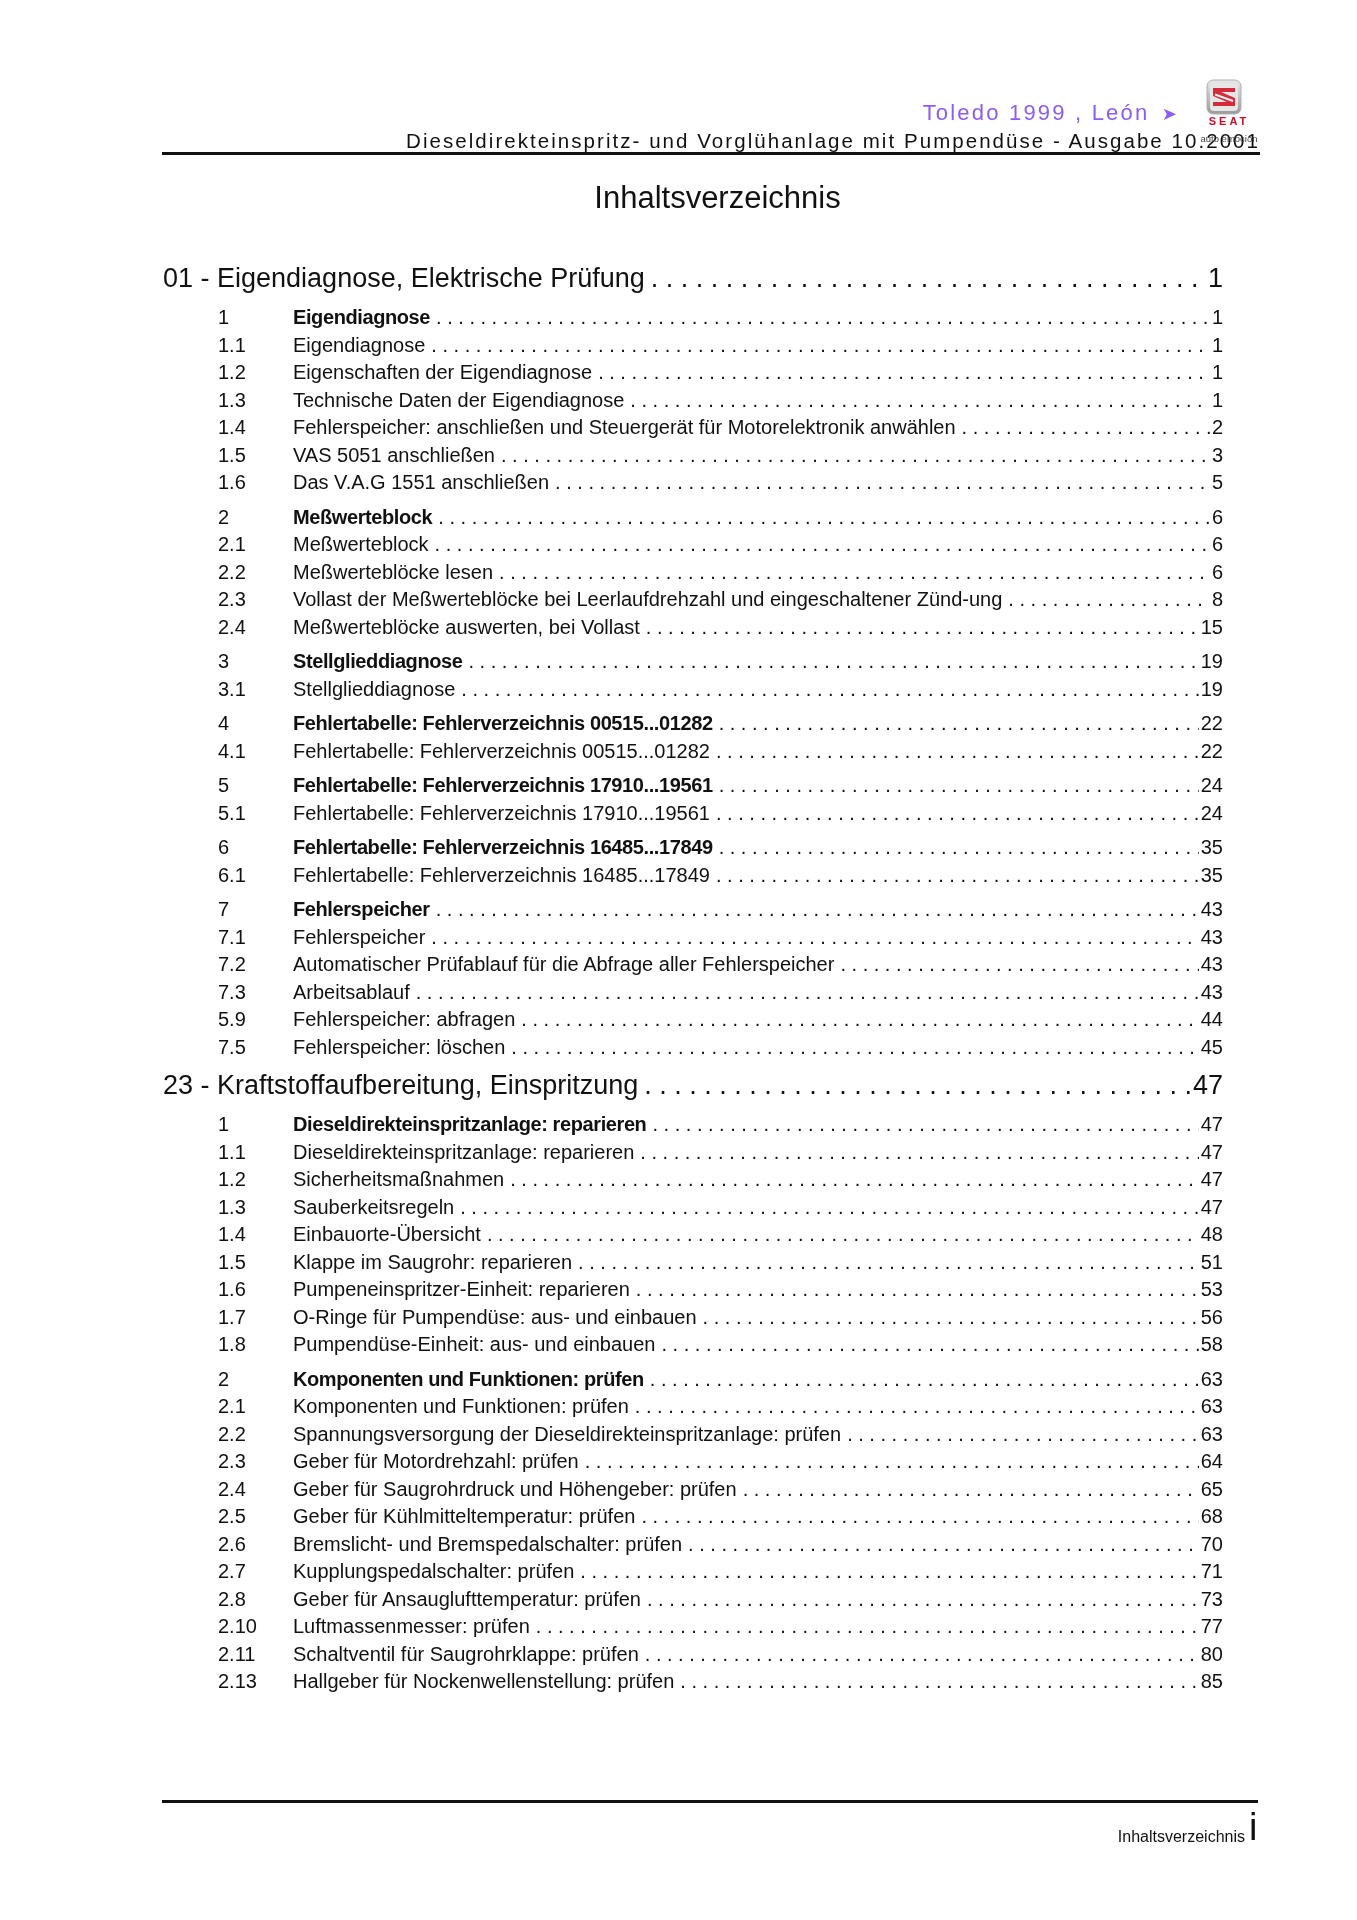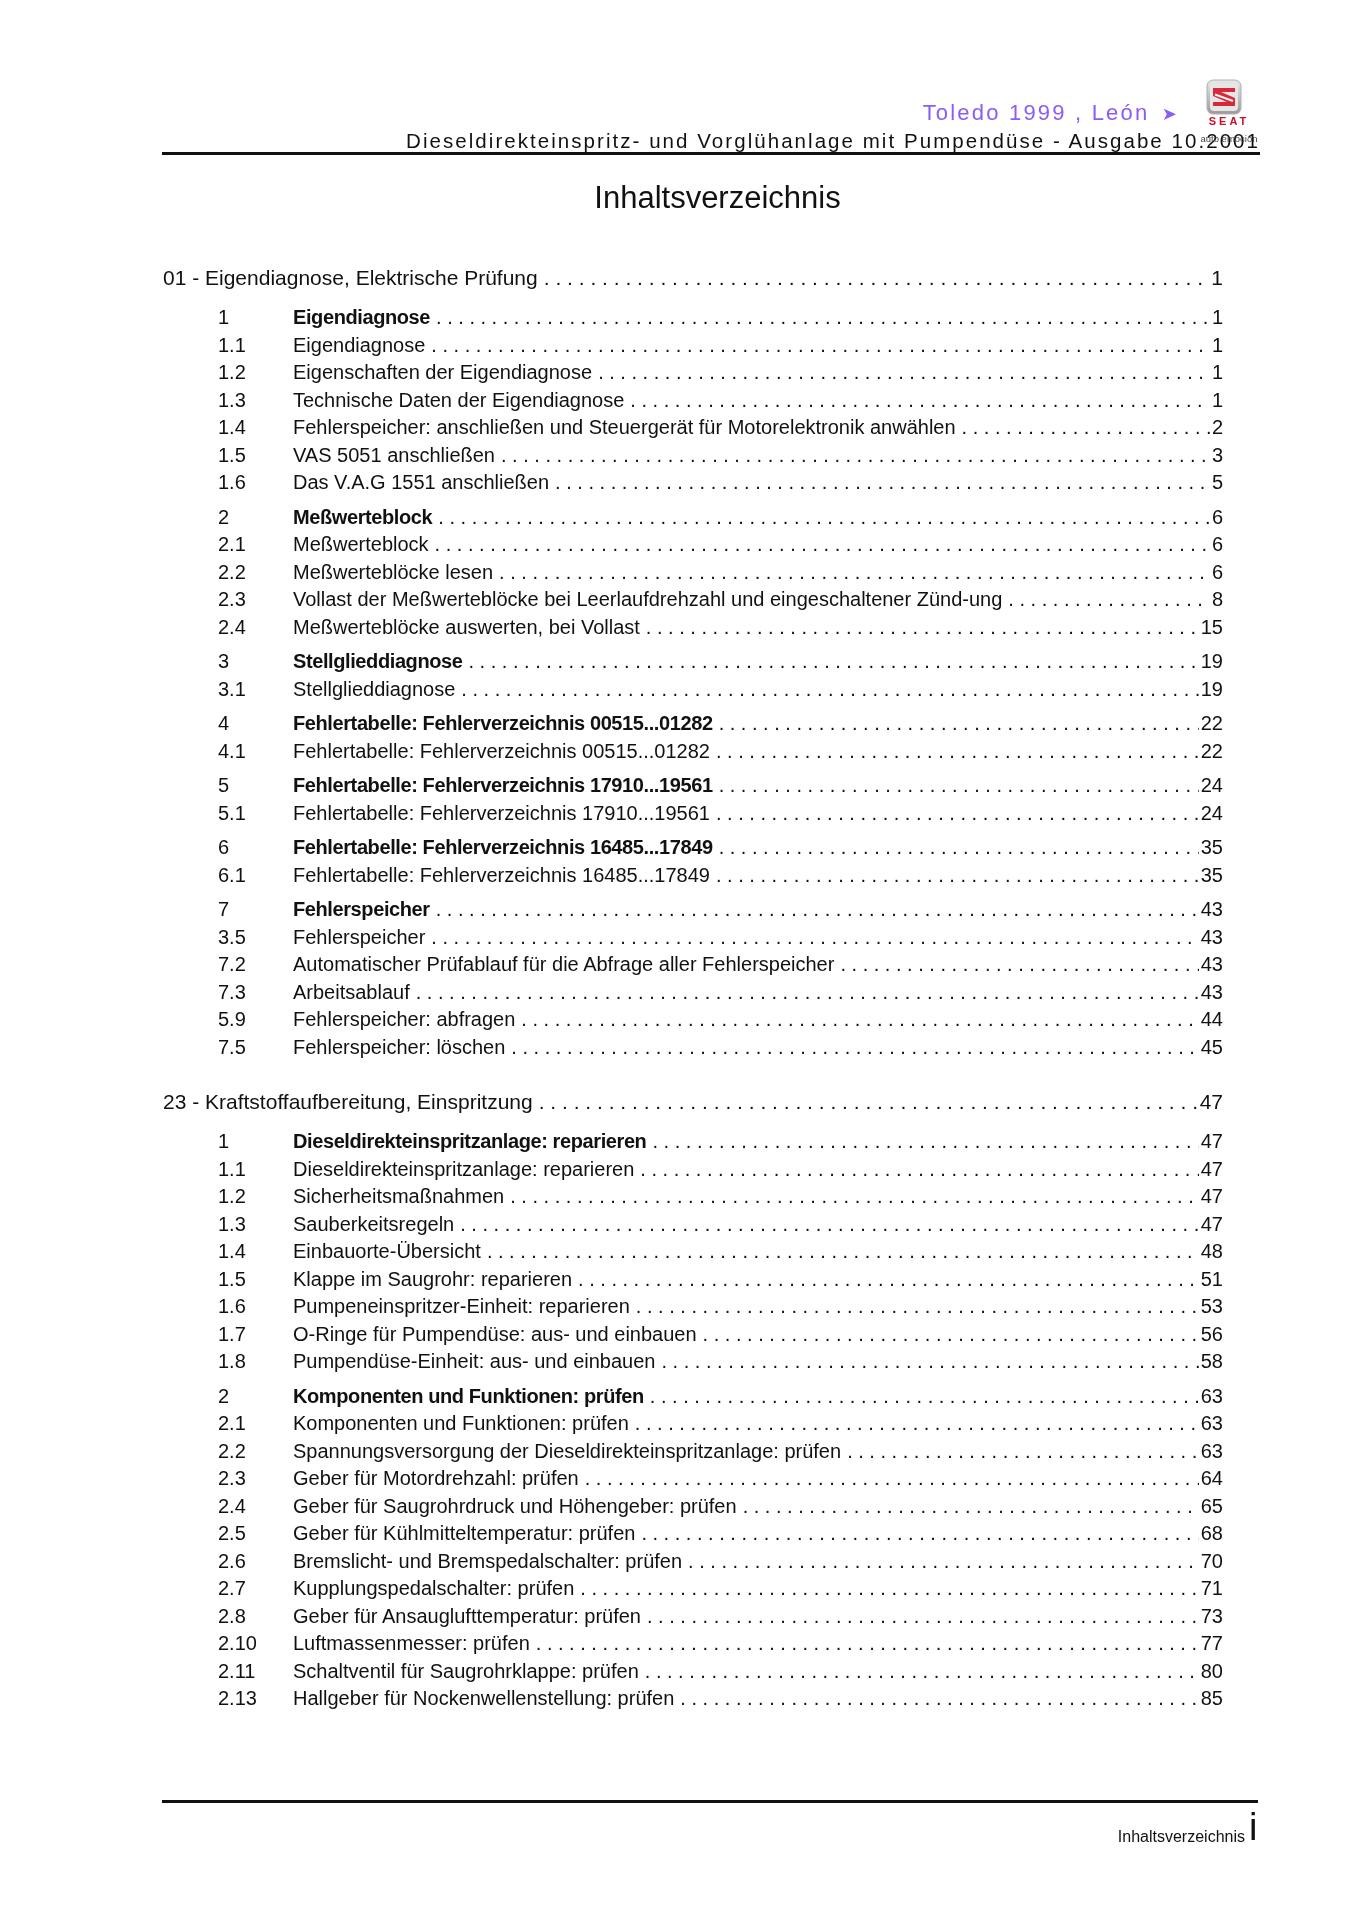--- a/index.html
+++ b/index.html
@@ -18,35 +18,35 @@
   .logo .emblem { position:absolute; left:10px; top:3px; width:36px; height:36px; }
   .logo .brand { position:absolute; left:0; top:39px; width:66px; text-align:center;
                  font-size:11px; font-weight:bold; color:#c8102e; letter-spacing:3px; }
   .logo .tag { position:absolute; left:-4px; top:57px; width:74px; text-align:center;
                font-size:9.5px; color:#444; white-space:nowrap; }
 
   .page-title { position:absolute; left:0; width:1435px; text-align:center; top:180px;
                 font-size:31px; color:#111; }
 
   .toc { position:absolute; left:163px; top:259px; width:1060px; }
-  .chapter { display:flex; align-items:baseline; font-size:21px; height:38px; line-height:38px; }
+  .chapter { display:flex; align-items:baseline; font-size:27px; height:38px; line-height:38px; }
   .chapter .ctitle { white-space:nowrap; }
   .dots { flex:1; overflow:hidden; white-space:nowrap; margin:0 2px 0 6px; letter-spacing:0; }
   .dots::after { content:". . . . . . . . . . . . . . . . . . . . . . . . . . . . . . . . . . . . . . . . . . . . . . . . . . . . . . . . . . . . . . . . . . . . . . . . . . . . . . . . . . . . . . . . . . . . . . . . . . . . . . . . . . . . . . . . . . . . . . . . . . . . . . . . . . . . . . . . . . . . . . . . . . . . . . . . . . . . . . . . . . . . . ."; }
   .chapter .pg { white-space:nowrap; }
 
   .entry { display:flex; align-items:baseline; font-size:20px; height:27.5px; line-height:27.5px; }
   .entry .num { width:75px; padding-left:55px; flex:none; white-space:nowrap; }
   .entry .etitle { white-space:nowrap; }
   .entry .pg { white-space:nowrap; }
   .entry.main .etitle { font-weight:bold; letter-spacing:-0.4px; }
   .entry.main .num { font-weight:normal; }
   .group { margin-top:7px; }
   .ch-block { margin-bottom:0; }
-  .ch-block + .ch-block { margin-top:22px; }
+  .ch-block + .ch-block { margin-top:5px; }
 
   .ftr-rule { position:absolute; left:162px; width:1096px; top:1800px; height:0;
               border-top:3px solid #111; }
   .ftr-label { position:absolute; right:112px; top:1828px; font-size:16px; color:#111; }
   .ftr-roman { position:absolute; left:1249px; top:1808px; font-size:38px; font-weight:normal;
                line-height:38px; color:#111; }
 </style>
 </head>
 <body>
 
@@ -216,21 +216,21 @@
         </div>
       </div>
       <div class="group">
         <div class="entry main">
           <span class="num">7</span>
           <span class="etitle">Fehlerspeicher</span>
           <span class="dots"></span>
           <span class="pg">43</span>
         </div>
         <div class="entry">
-          <span class="num">3.5</span>
+          <span class="num">7.1</span>
           <span class="etitle">Fehlerspeicher</span>
           <span class="dots"></span>
           <span class="pg">43</span>
         </div>
         <div class="entry">
           <span class="num">7.2</span>
           <span class="etitle">Automatischer Prüfablauf für die Abfrage aller Fehlerspeicher</span>
           <span class="dots"></span>
           <span class="pg">43</span>
         </div>

